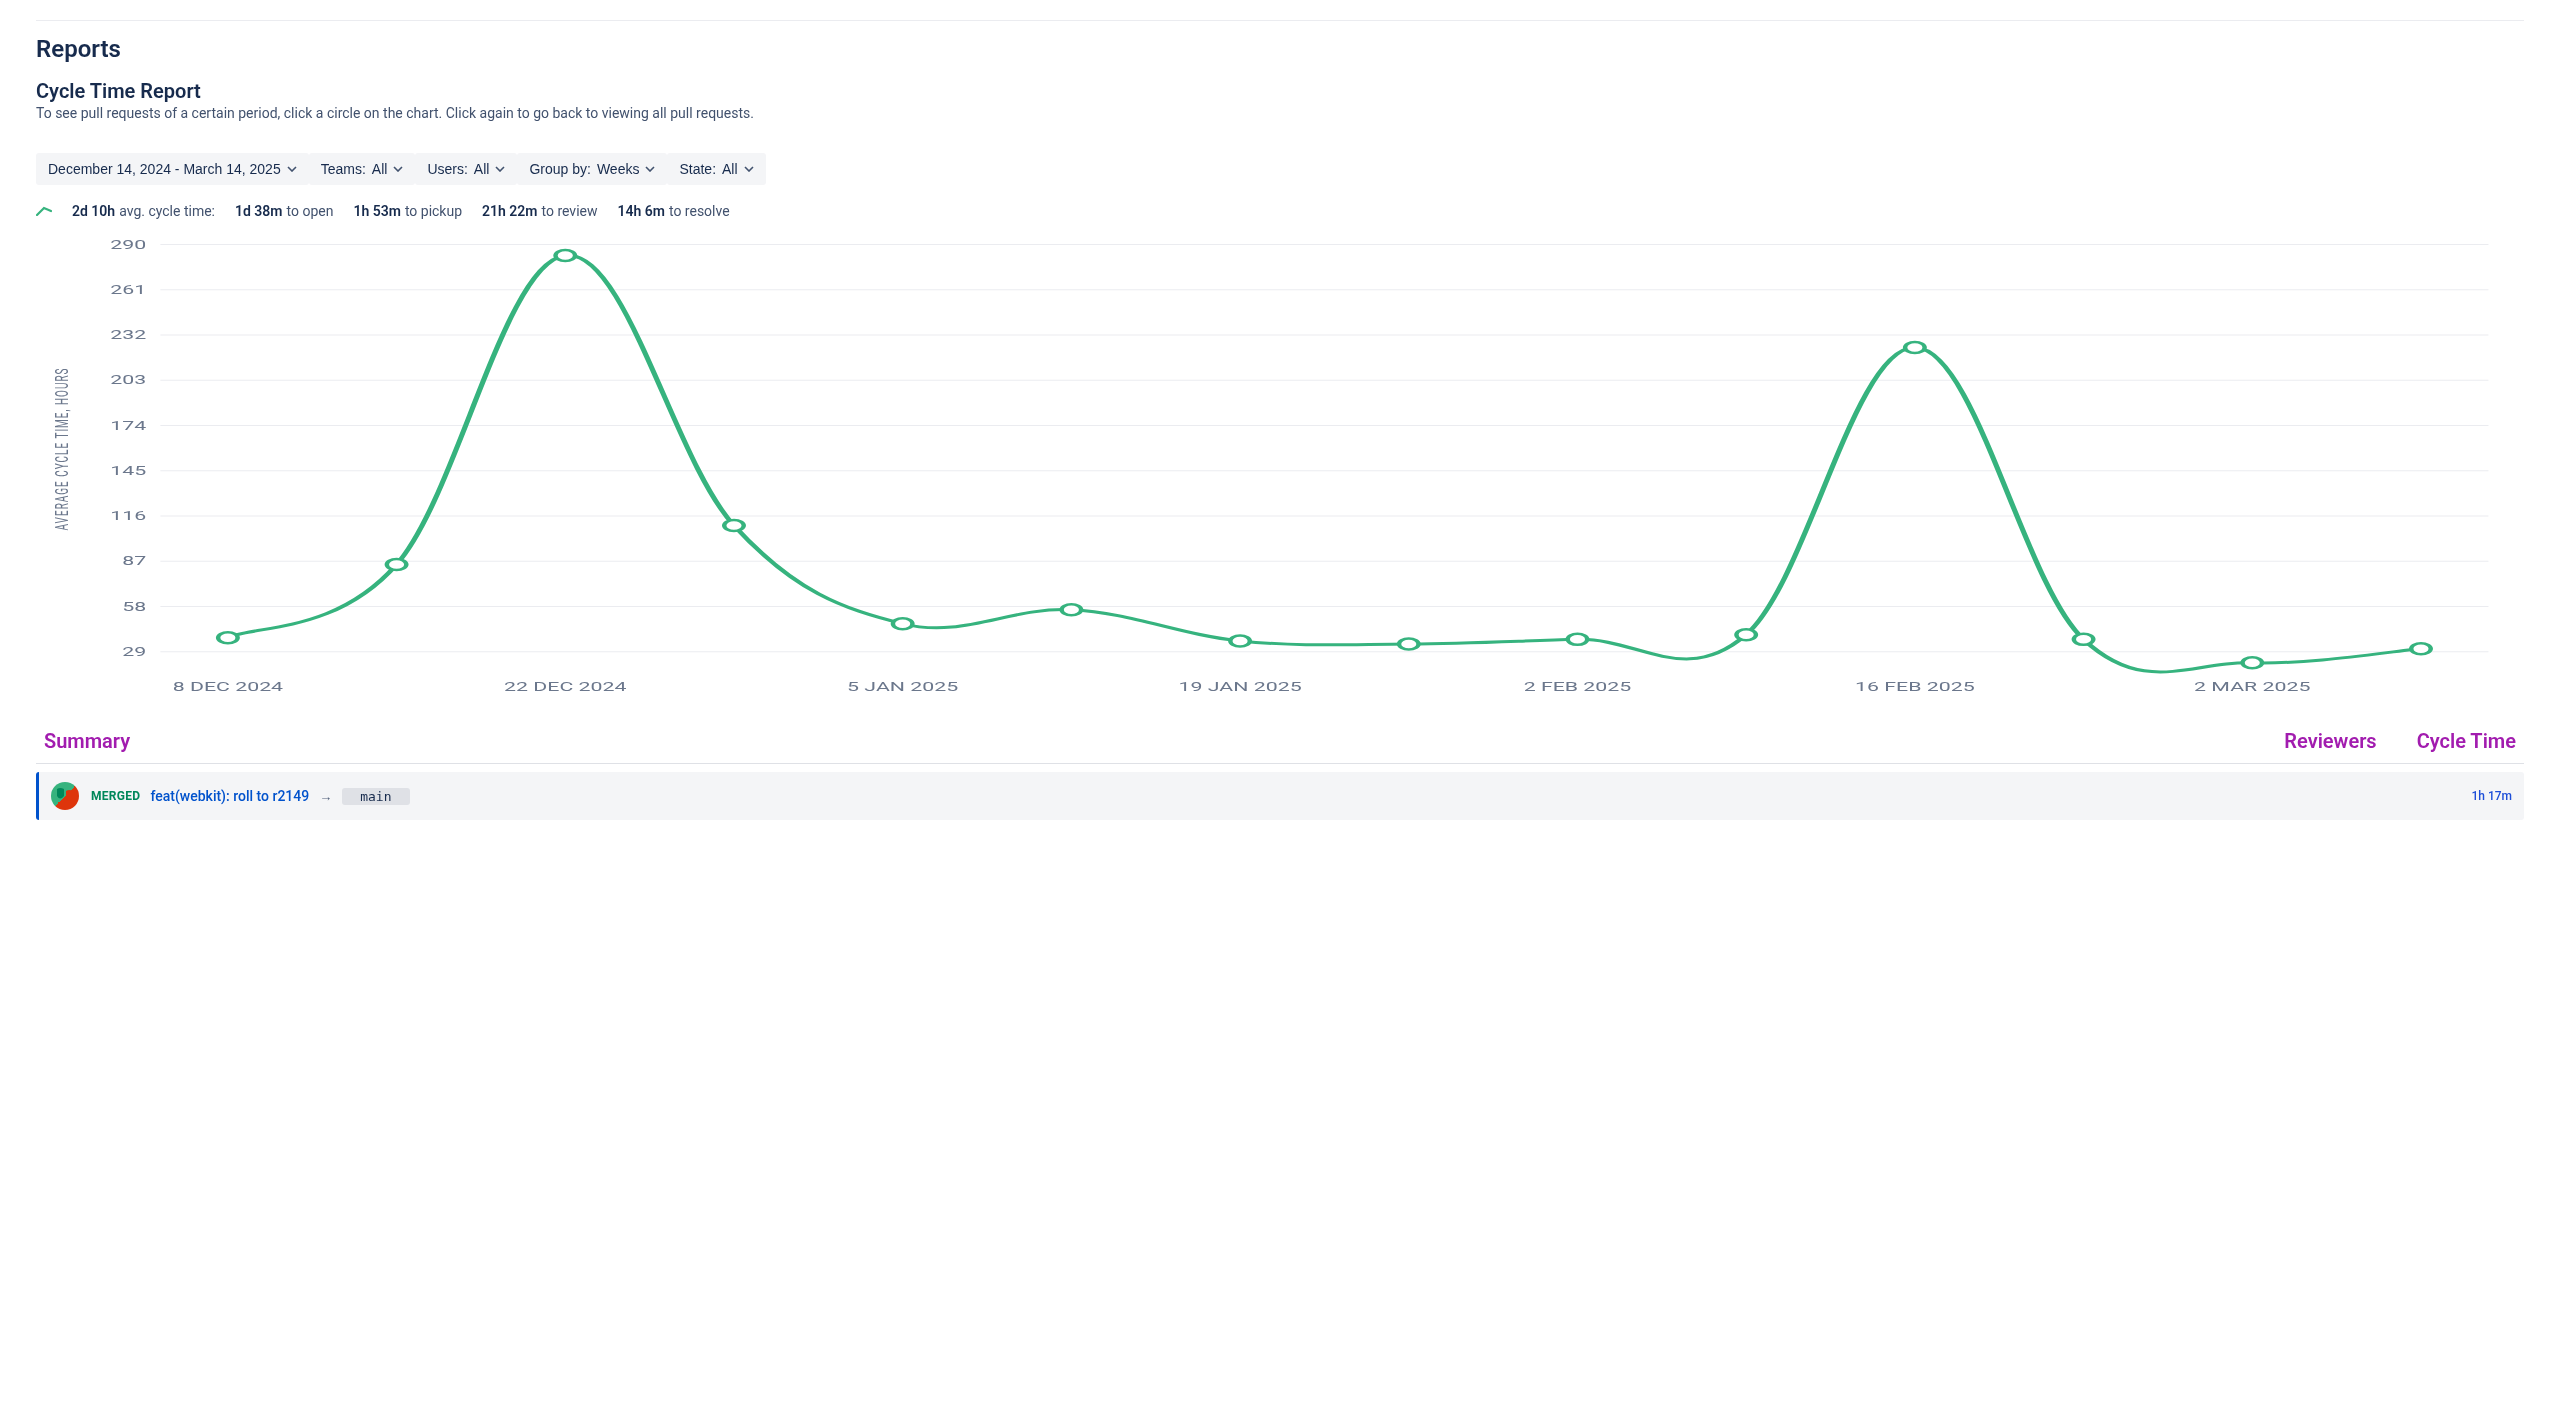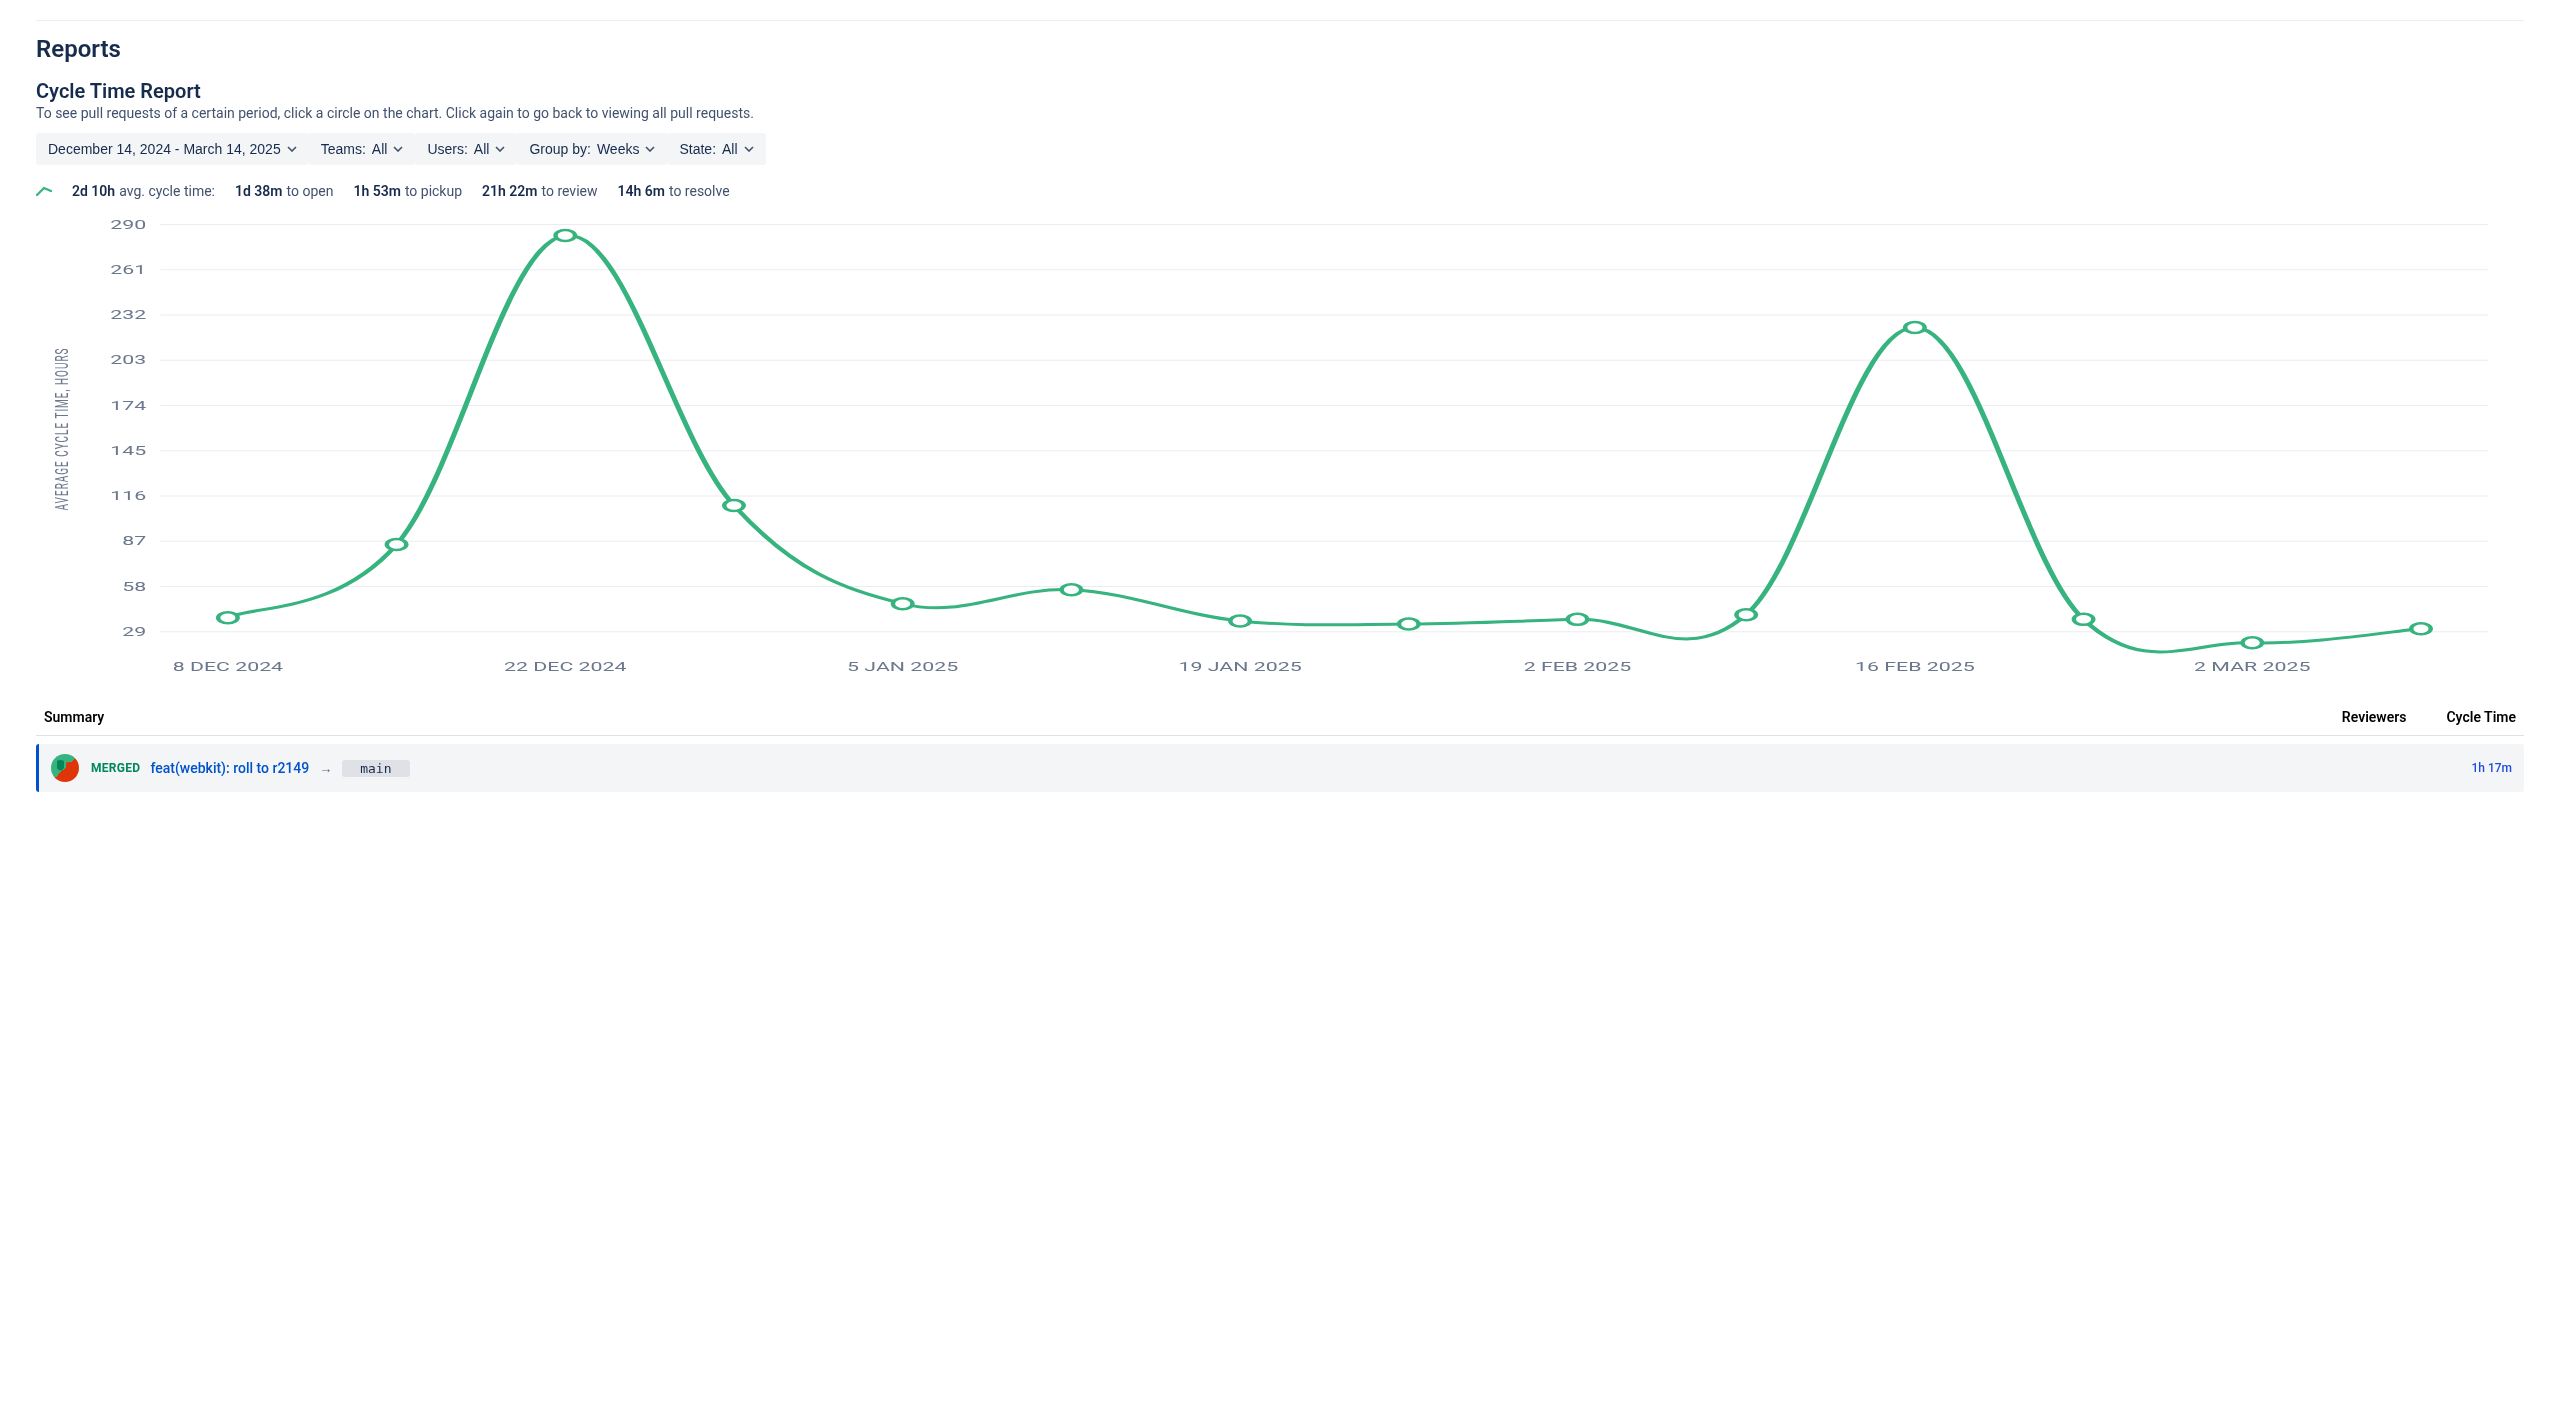--- a/index.html
+++ b/index.html
@@ -18,21 +18,21 @@
 }
 .report-title {
   font-size: 20px;
   font-weight: 600;
   color: #172B4D;
   margin-bottom: 2px;
 }
 .report-subtitle {
   color: #42526E;
   font-size: 14px;
-  margin-bottom: 12px;
+  margin-bottom: 32px;
 }
 .filters-row {
   display: flex;
   gap: 0;
   margin-bottom: 18px;
 }
 .filter-btn {
   background: #F4F5F7;
   border: none;
   border-radius: 3px;
@@ -60,22 +60,22 @@
 .chart-wrap {
   width: 100%;
   height: 500px;
 }
 .table-header {
   display: flex;
   justify-content: space-between;
   padding: 10px 8px;
   border-bottom: 1px solid #DFE1E6;
   font-weight: 600;
-  color: #000000;
-  font-size: 14px;
+  color: #a21caf;
+  font-size: 20px;
 }
 .table-header .right { display: flex; gap: 40px; }
 .pr-row {
   display: flex;
   align-items: center;
   padding: 10px 12px;
   background: #F4F5F7;
   border-left: 3px solid #0052CC;
   border-radius: 3px;
   margin-top: 8px;

